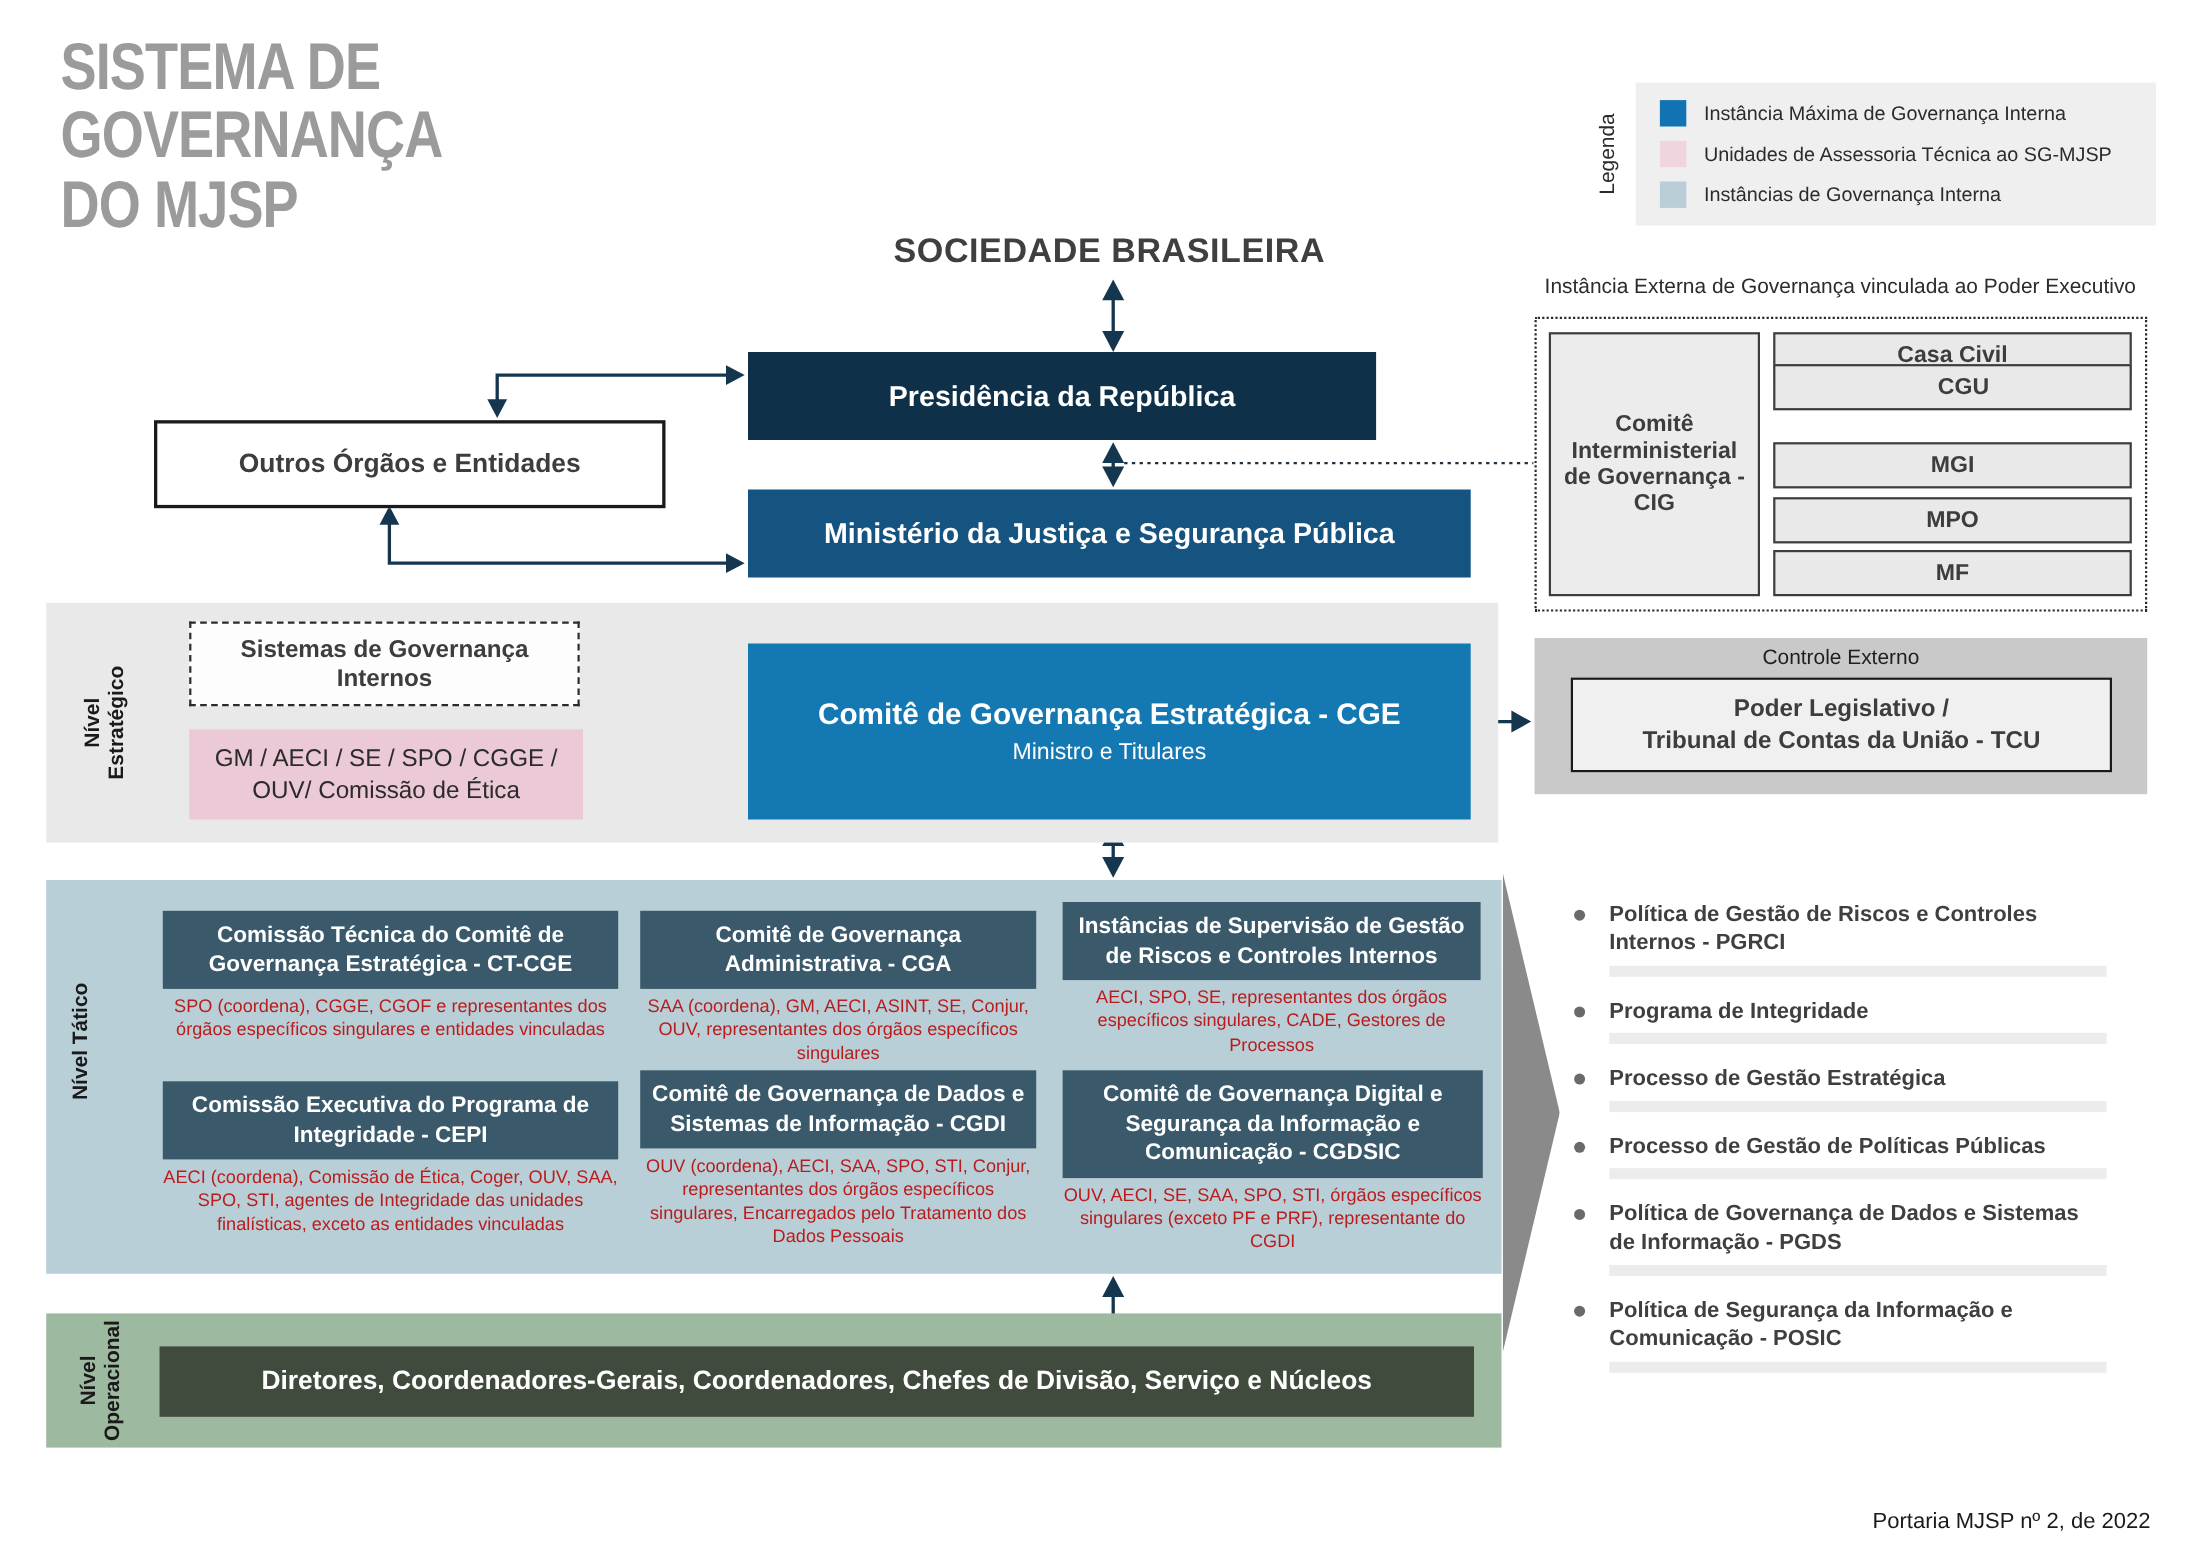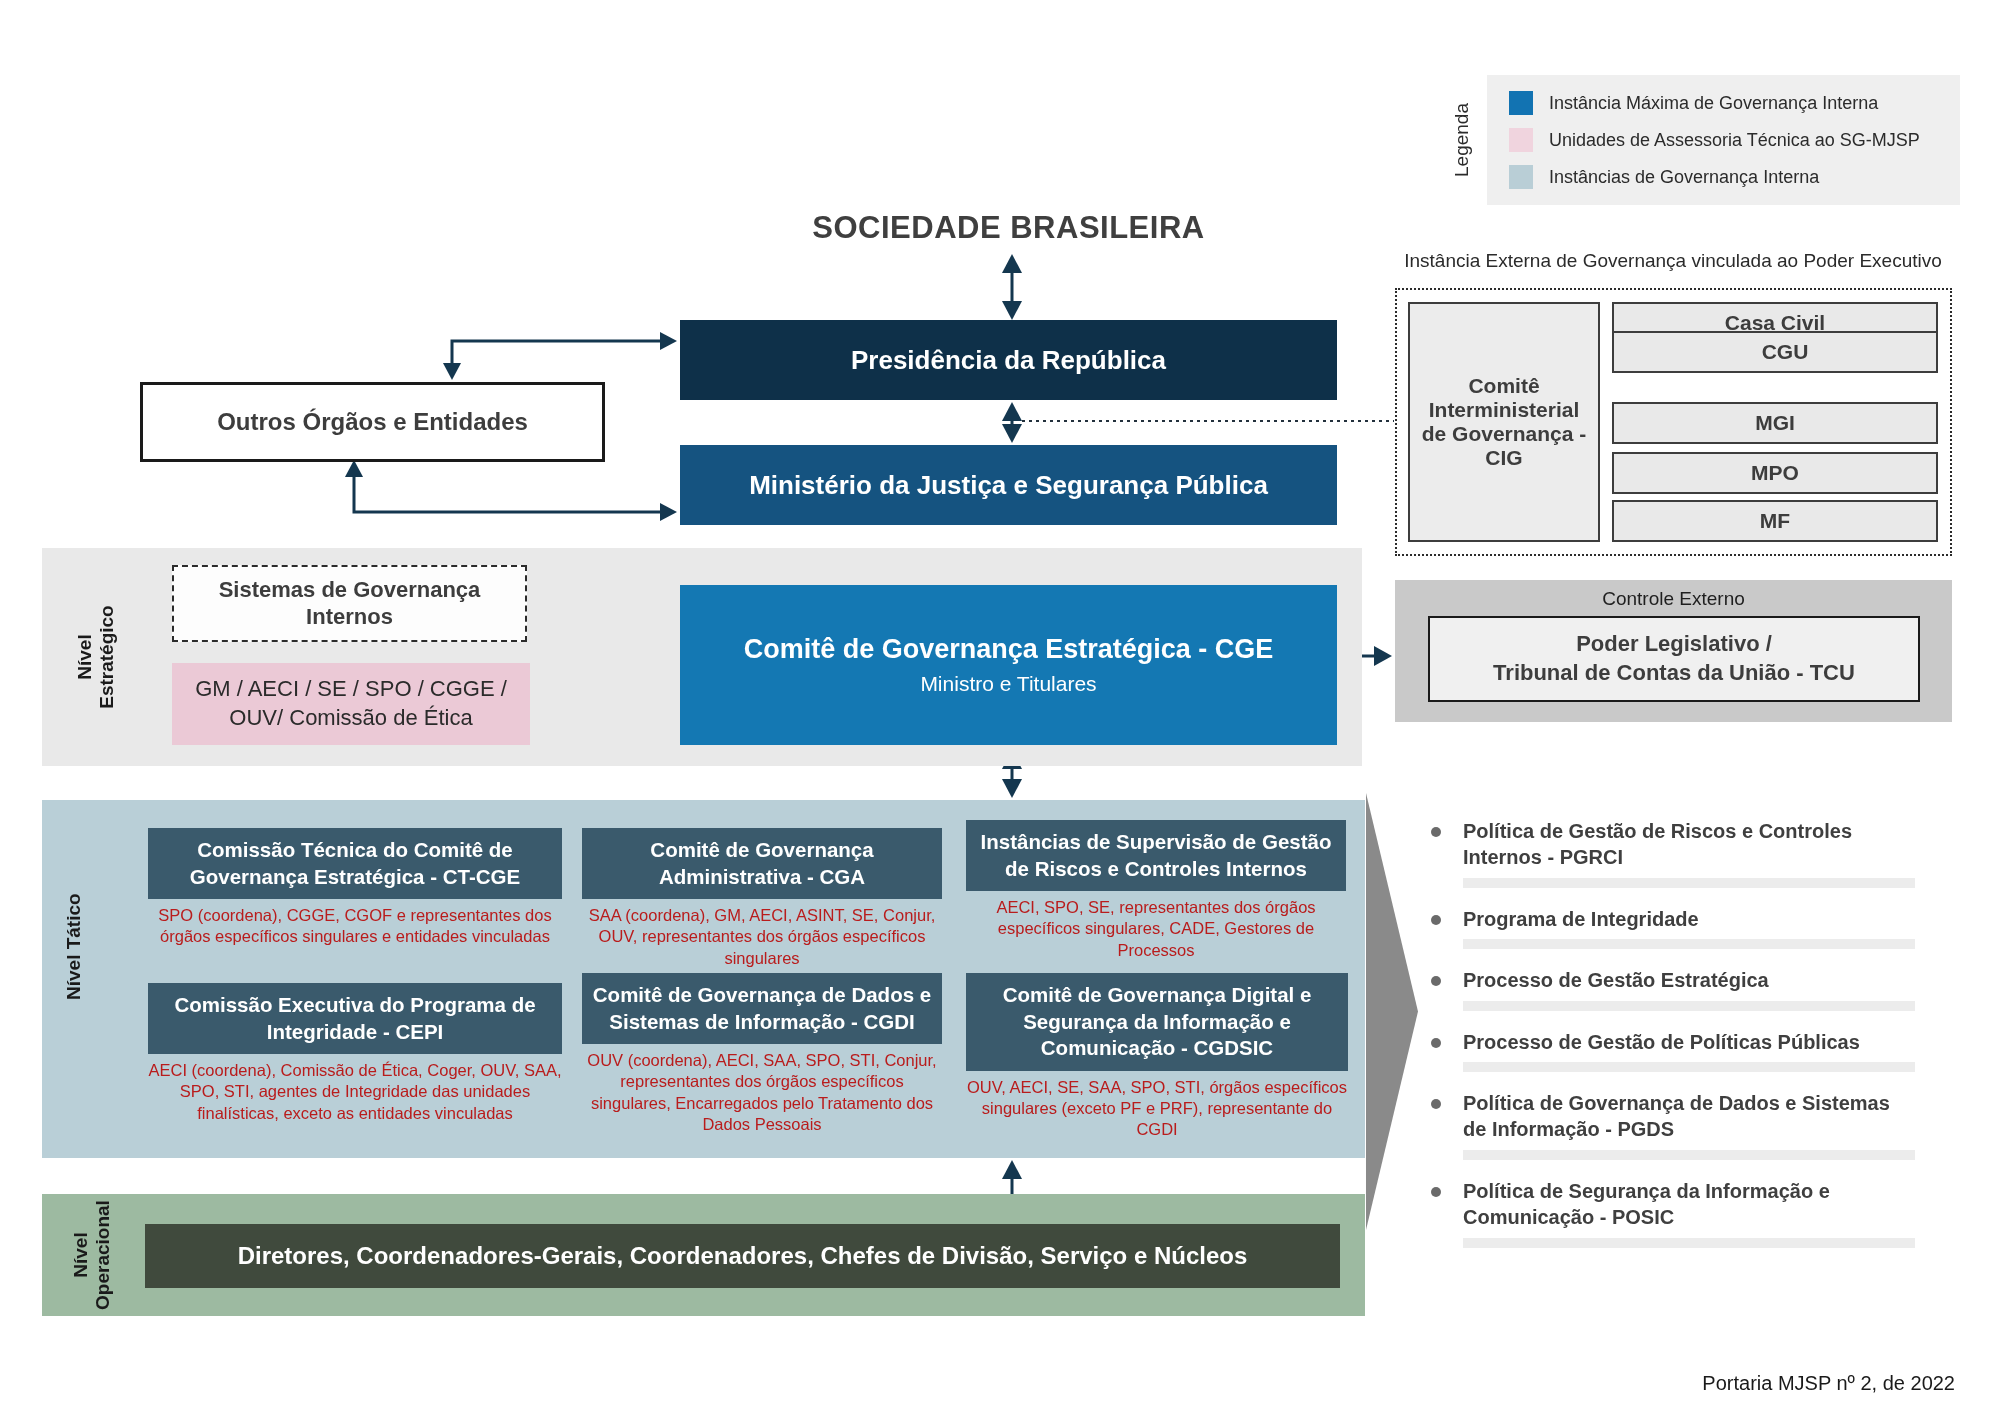--- a/index.html
+++ b/index.html
@@ -19,21 +19,21 @@
   .legend-row{display:flex;align-items:center;gap:16px;}
   .legend-swatch{width:24px;height:24px;flex:0 0 24px;}
   .legend-label{font-size:18px;color:#2b2b2b;}
   .legend-title{left:1462px;top:140px;transform:translate(-50%,-50%) rotate(-90deg);
                 font-size:19px;color:#2b2b2b;white-space:nowrap;}
 
   .society{left:680px;top:210px;width:657px;text-align:center;font-size:31px;font-weight:bold;
            color:#3f3f3f;letter-spacing:0.5px;}
 
   .navy-box{display:flex;align-items:center;justify-content:center;text-align:center;color:#fff;font-weight:bold;}
-  .presidency{left:680px;top:320px;width:657px;height:80px;background:#0e3049;font-size:26px;}
+  .presidency{left:680px;top:320px;width:571px;height:80px;background:#0e3049;font-size:26px;}
   .ministry{left:680px;top:445px;width:657px;height:80px;background:#155380;font-size:26px;}
   .other-bodies{left:140px;top:382px;width:465px;height:80px;background:#ffffff;border:3px solid #1a1a1a;
                 box-sizing:border-box;display:flex;align-items:center;justify-content:center;
                 font-size:24px;font-weight:bold;color:#3d3d3d;}
 
   
   .ext-title{left:1392px;top:250px;width:562px;text-align:center;font-size:19px;color:#2b2b2b;}
   .ext-wrap{left:1395px;top:288px;width:557px;height:268px;border:2px dotted #2b2b2b;box-sizing:border-box;}
   .cig-box{left:1408px;top:302px;width:192px;height:240px;background:#ececec;border:2px solid #3d3d3d;
            box-sizing:border-box;display:flex;align-items:center;justify-content:center;text-align:center;
@@ -137,20 +137,25 @@
         <polygon points="1012,1218 1002,1199 1022,1199" stroke="none"></polygon>
       </g>
     </g>
     <g stroke="#22303c" stroke-width="2.2" fill="none" stroke-dasharray="3 4">
       <path d="M 1022 421 H 1394"></path>
       <path d="M 528 603 H 678"></path>
       <path d="M 531 702 H 678"></path>
     </g>
   </svg>
 
+  <div class="abs page-title">
+    <span>SISTEMA DE</span>
+    <span>GOVERNANÇA</span>
+    <span>DO MJSP</span>
+  </div>
 
   <div class="abs legend-title">Legenda</div>
   <div class="abs legend-box">
     <div class="legend-row">
       <span class="legend-swatch" style="background-color: rgb(18, 115, 178);"></span>
       <span class="legend-label">Instância Máxima de Governança Interna</span>
     </div>
     <div class="legend-row">
       <span class="legend-swatch" style="background-color: rgb(240, 212, 222);"></span>
       <span class="legend-label">Unidades de Assessoria Técnica ao SG-MJSP</span>

